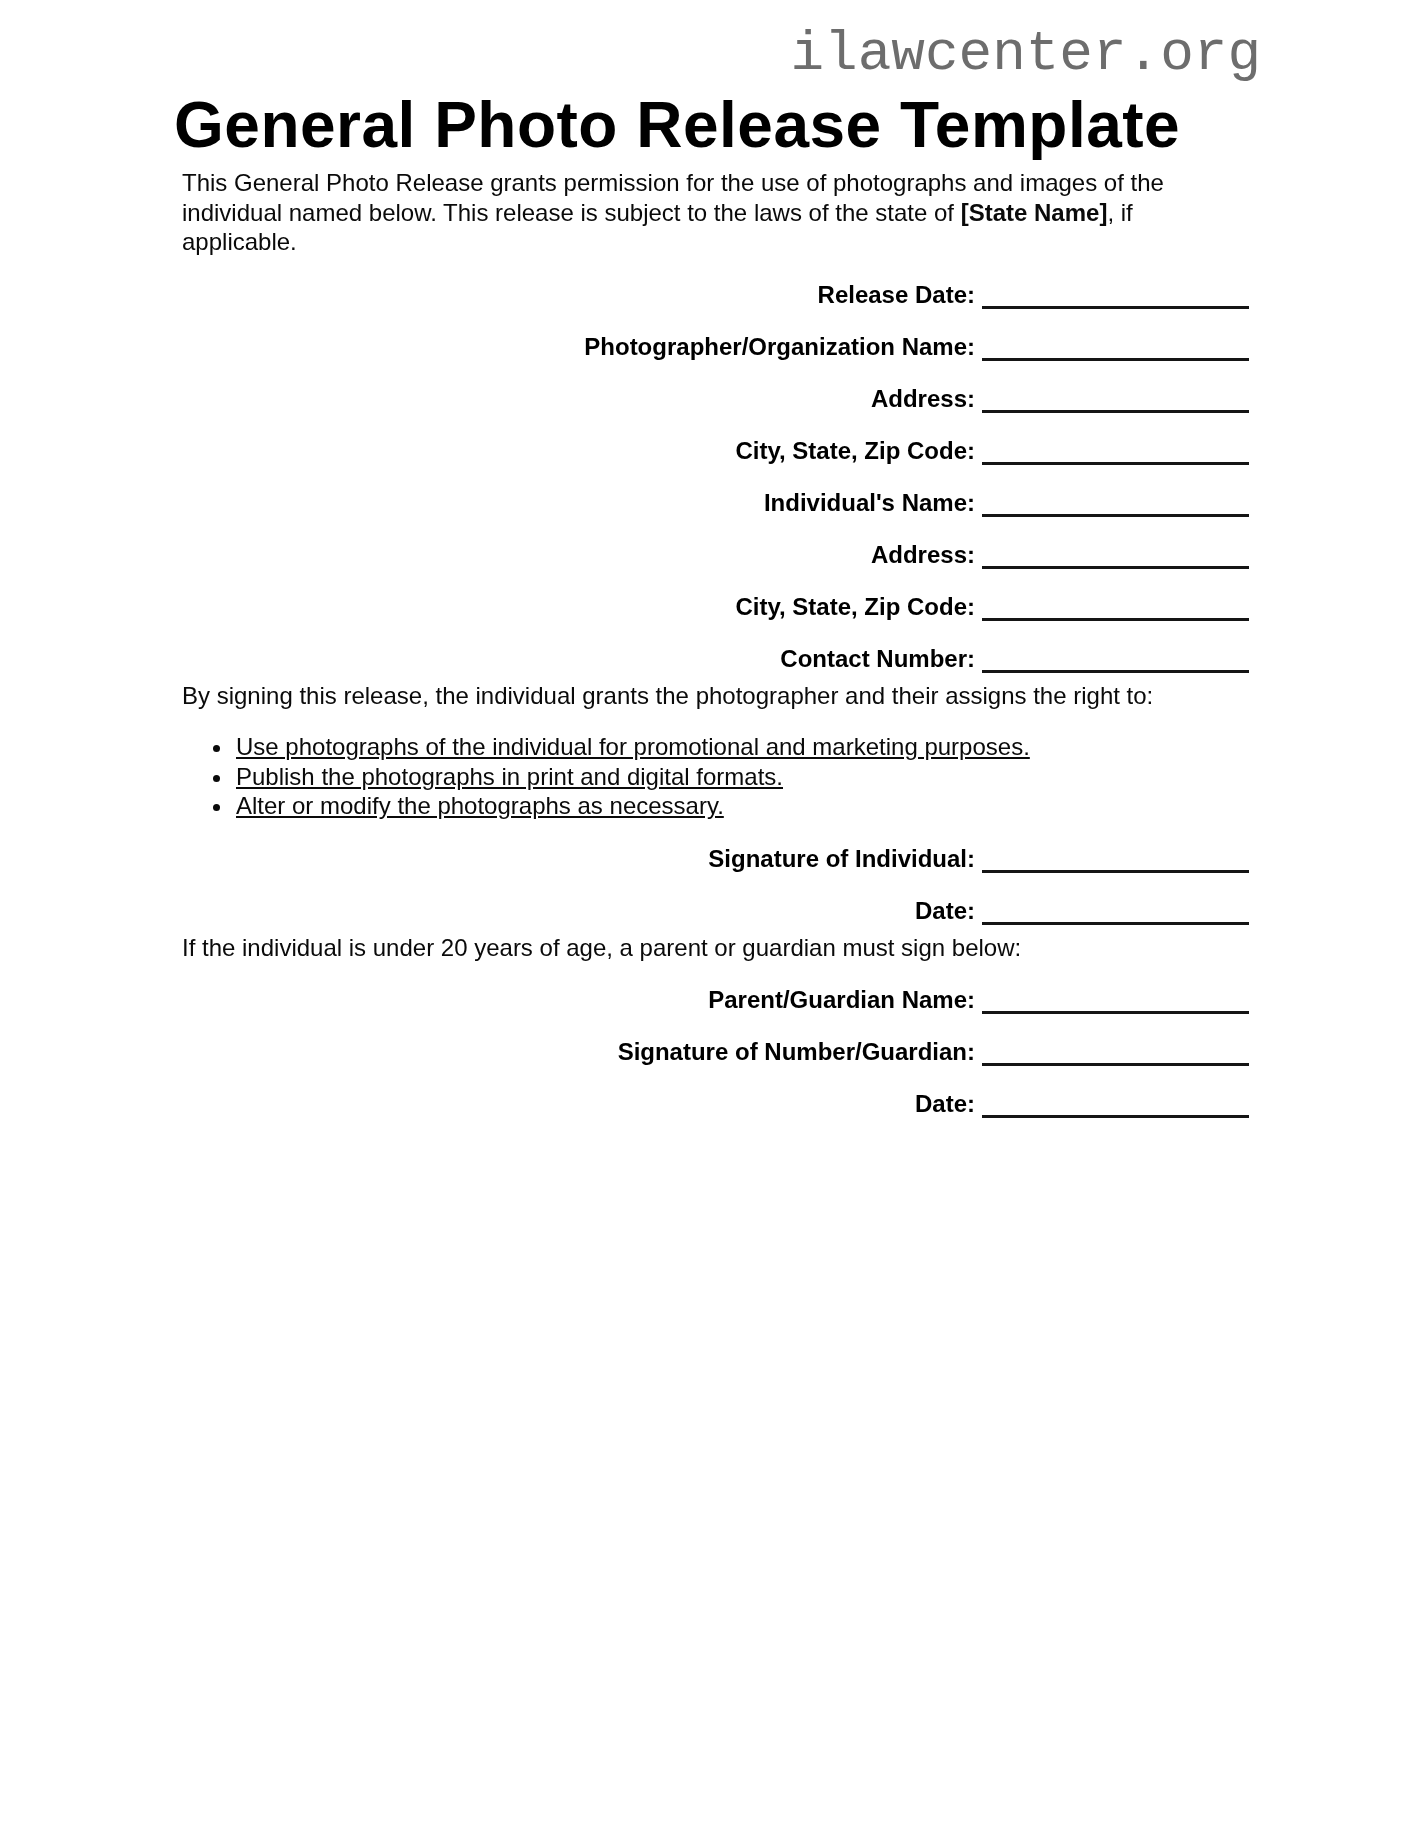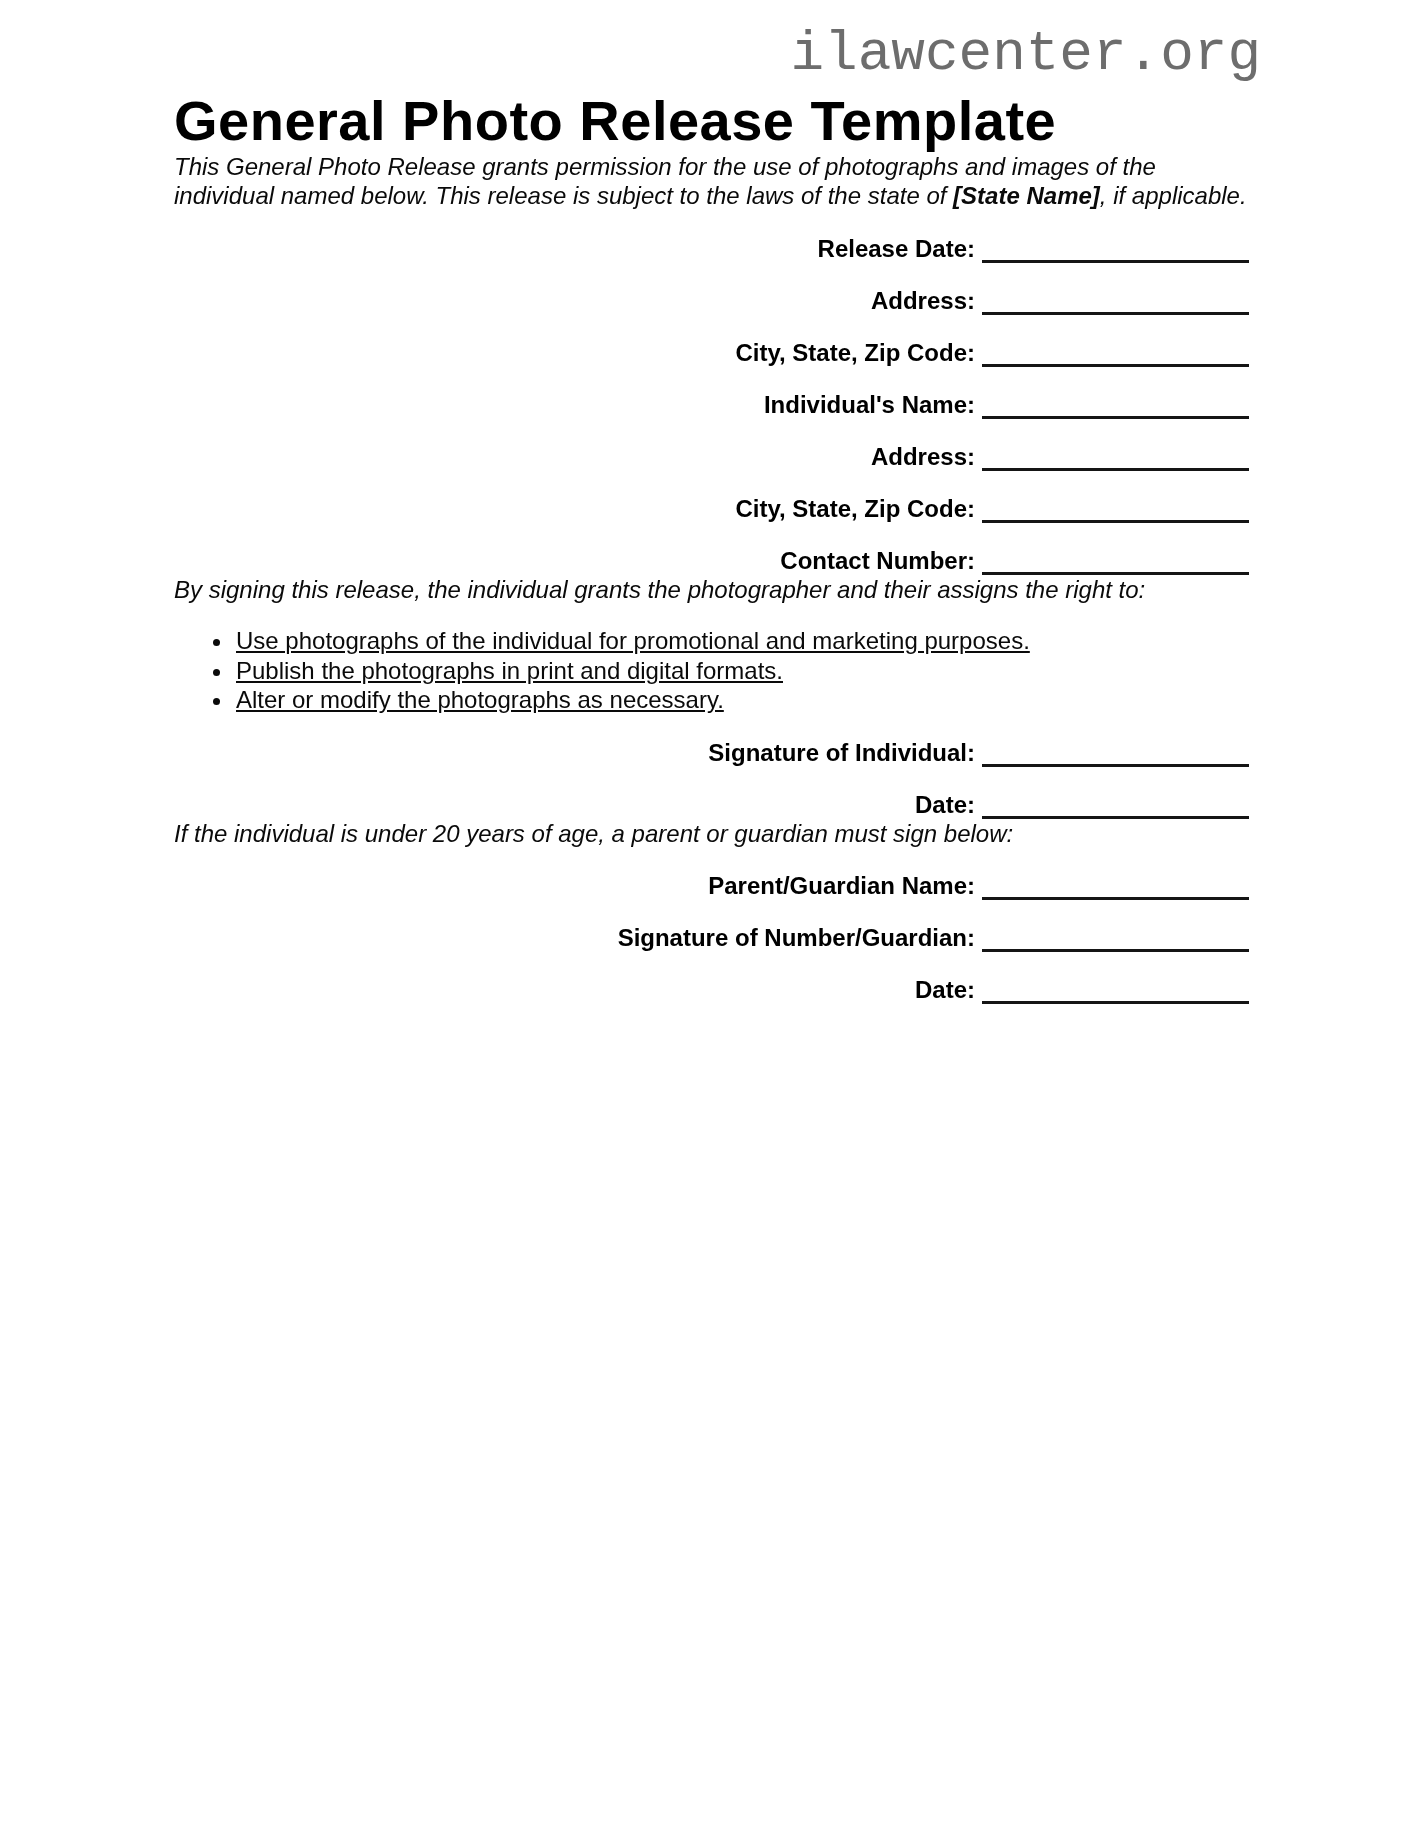--- a/index.html
+++ b/index.html
@@ -19,33 +19,33 @@
     text-align: right;
     font-family: "Liberation Mono", monospace;
     font-size: 56px;
     line-height: 1;
     color: #6d6d6d;
     letter-spacing: 0px;
     white-space: nowrap;
   }
   h1.doc-title {
     margin: 8px 66px 0 66px;
-    font-size: 56px;
+    font-size: 64px;
     line-height: 1.1;
     font-weight: bold;
     color: #000000;
     letter-spacing: 0.5px;
   }
   .content {
     margin: 0 66px;
     width: 1075px;
     font-size: 24px;
     line-height: 29.5px;
   }
-  .content p { margin: 0; font-style: italic; }
+  .content p { margin: 8px; }
   .para { margin-top: 28px; }
   .field {
     margin-top: 23px;
     line-height: 29px;
     white-space: nowrap;
     text-align: right;
   }
   .field .label { font-weight: bold; color: #000; }
   .blank {
     display: inline-block;
@@ -72,20 +72,21 @@
   <div class="logo">ilawcenter.org</div>
 
   <h1 class="doc-title">General Photo Release Template</h1>
 
   <div class="content">
 
     <p class="para"><span>This General Photo Release grants permission for the use of photographs and images of the individual named below. This release is subject to the laws of the state of </span><span class="bold-inline">[State Name]</span><span>, if applicable.</span></p>
 
     <div class="field"><span class="label">Release Date:</span><span class="blank"></span></div>
 
+    <div class="field"><span class="label">Photographer/Organization Name:</span><span class="blank"></span></div>
 
     <div class="field"><span class="label">Address:</span><span class="blank"></span></div>
 
     <div class="field"><span class="label">City, State, Zip Code:</span><span class="blank"></span></div>
 
     <div class="field"><span class="label">Individual's Name:</span><span class="blank"></span></div>
 
     <div class="field"><span class="label">Address:</span><span class="blank"></span></div>
 
     <div class="field"><span class="label">City, State, Zip Code:</span><span class="blank"></span></div>

